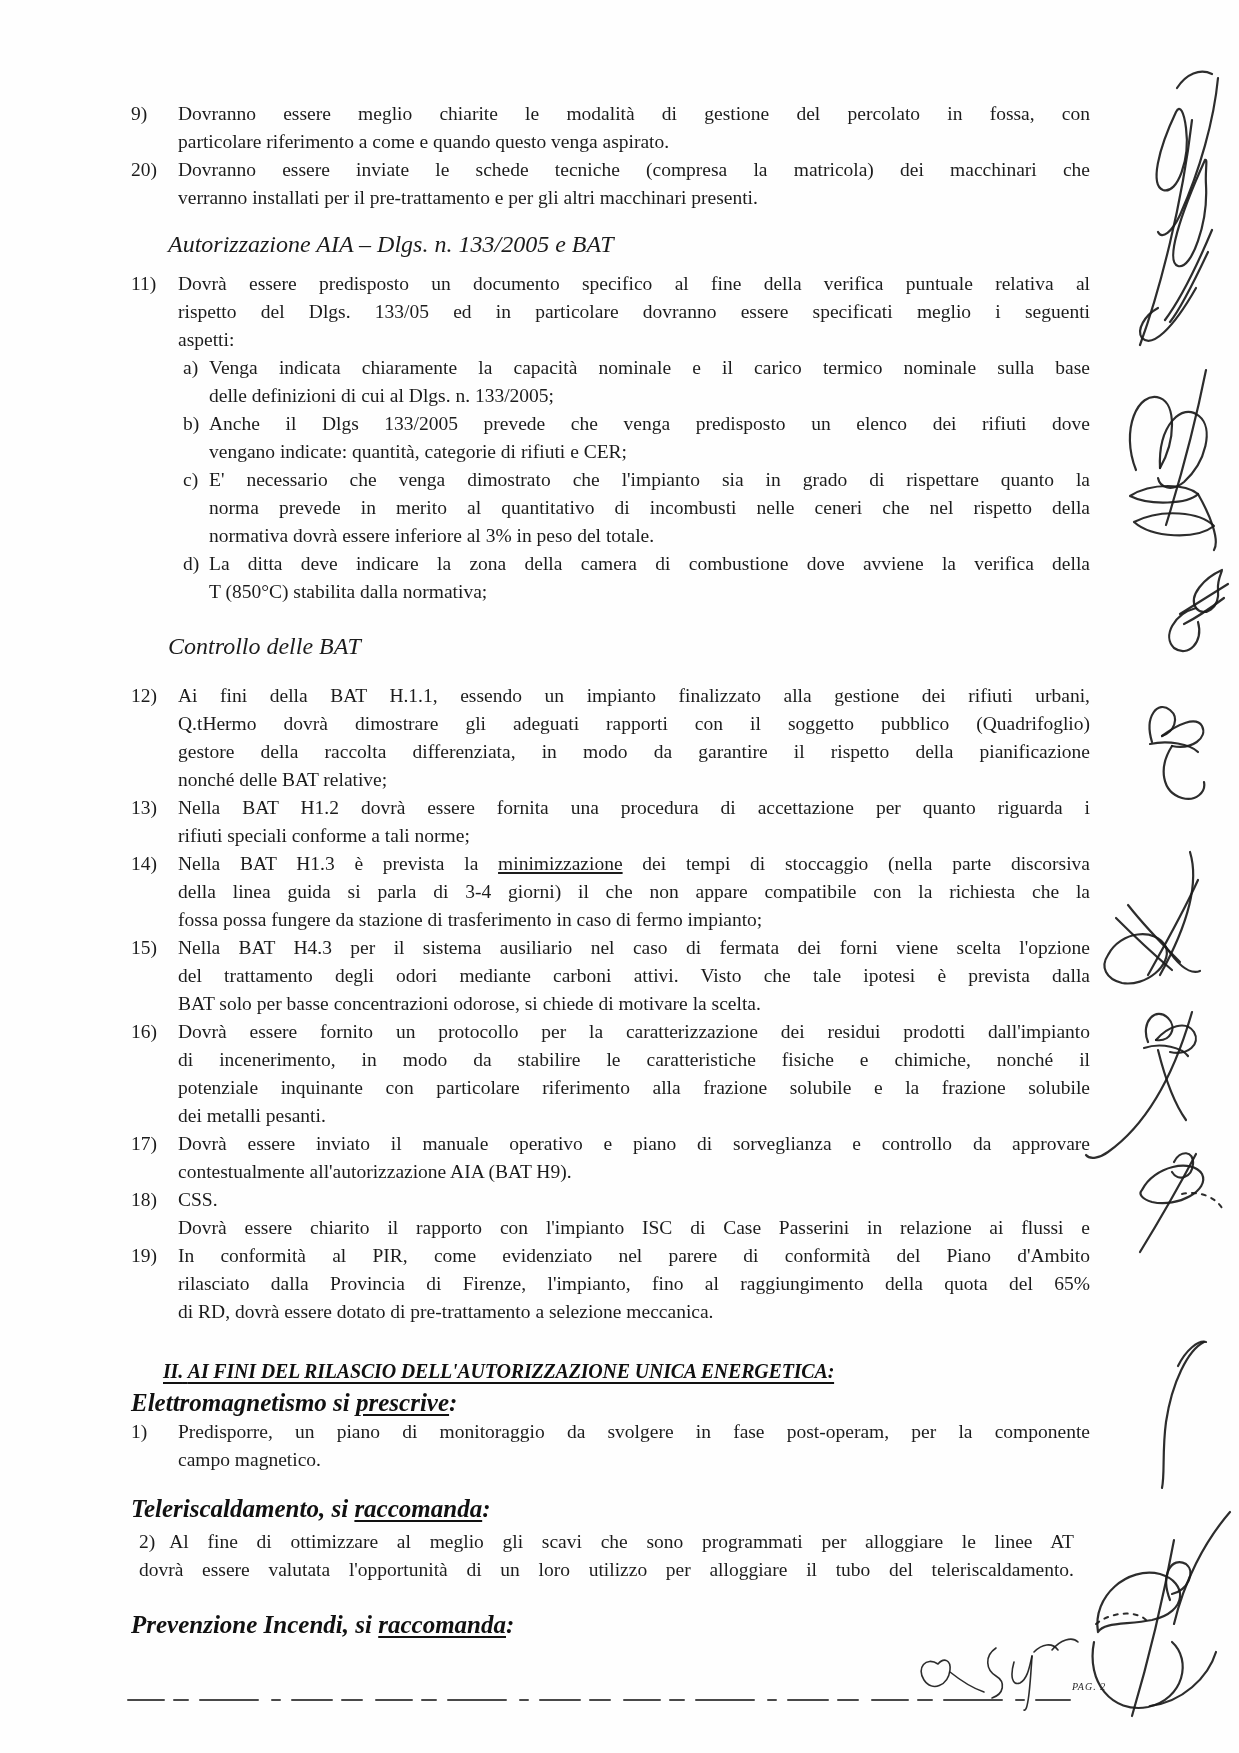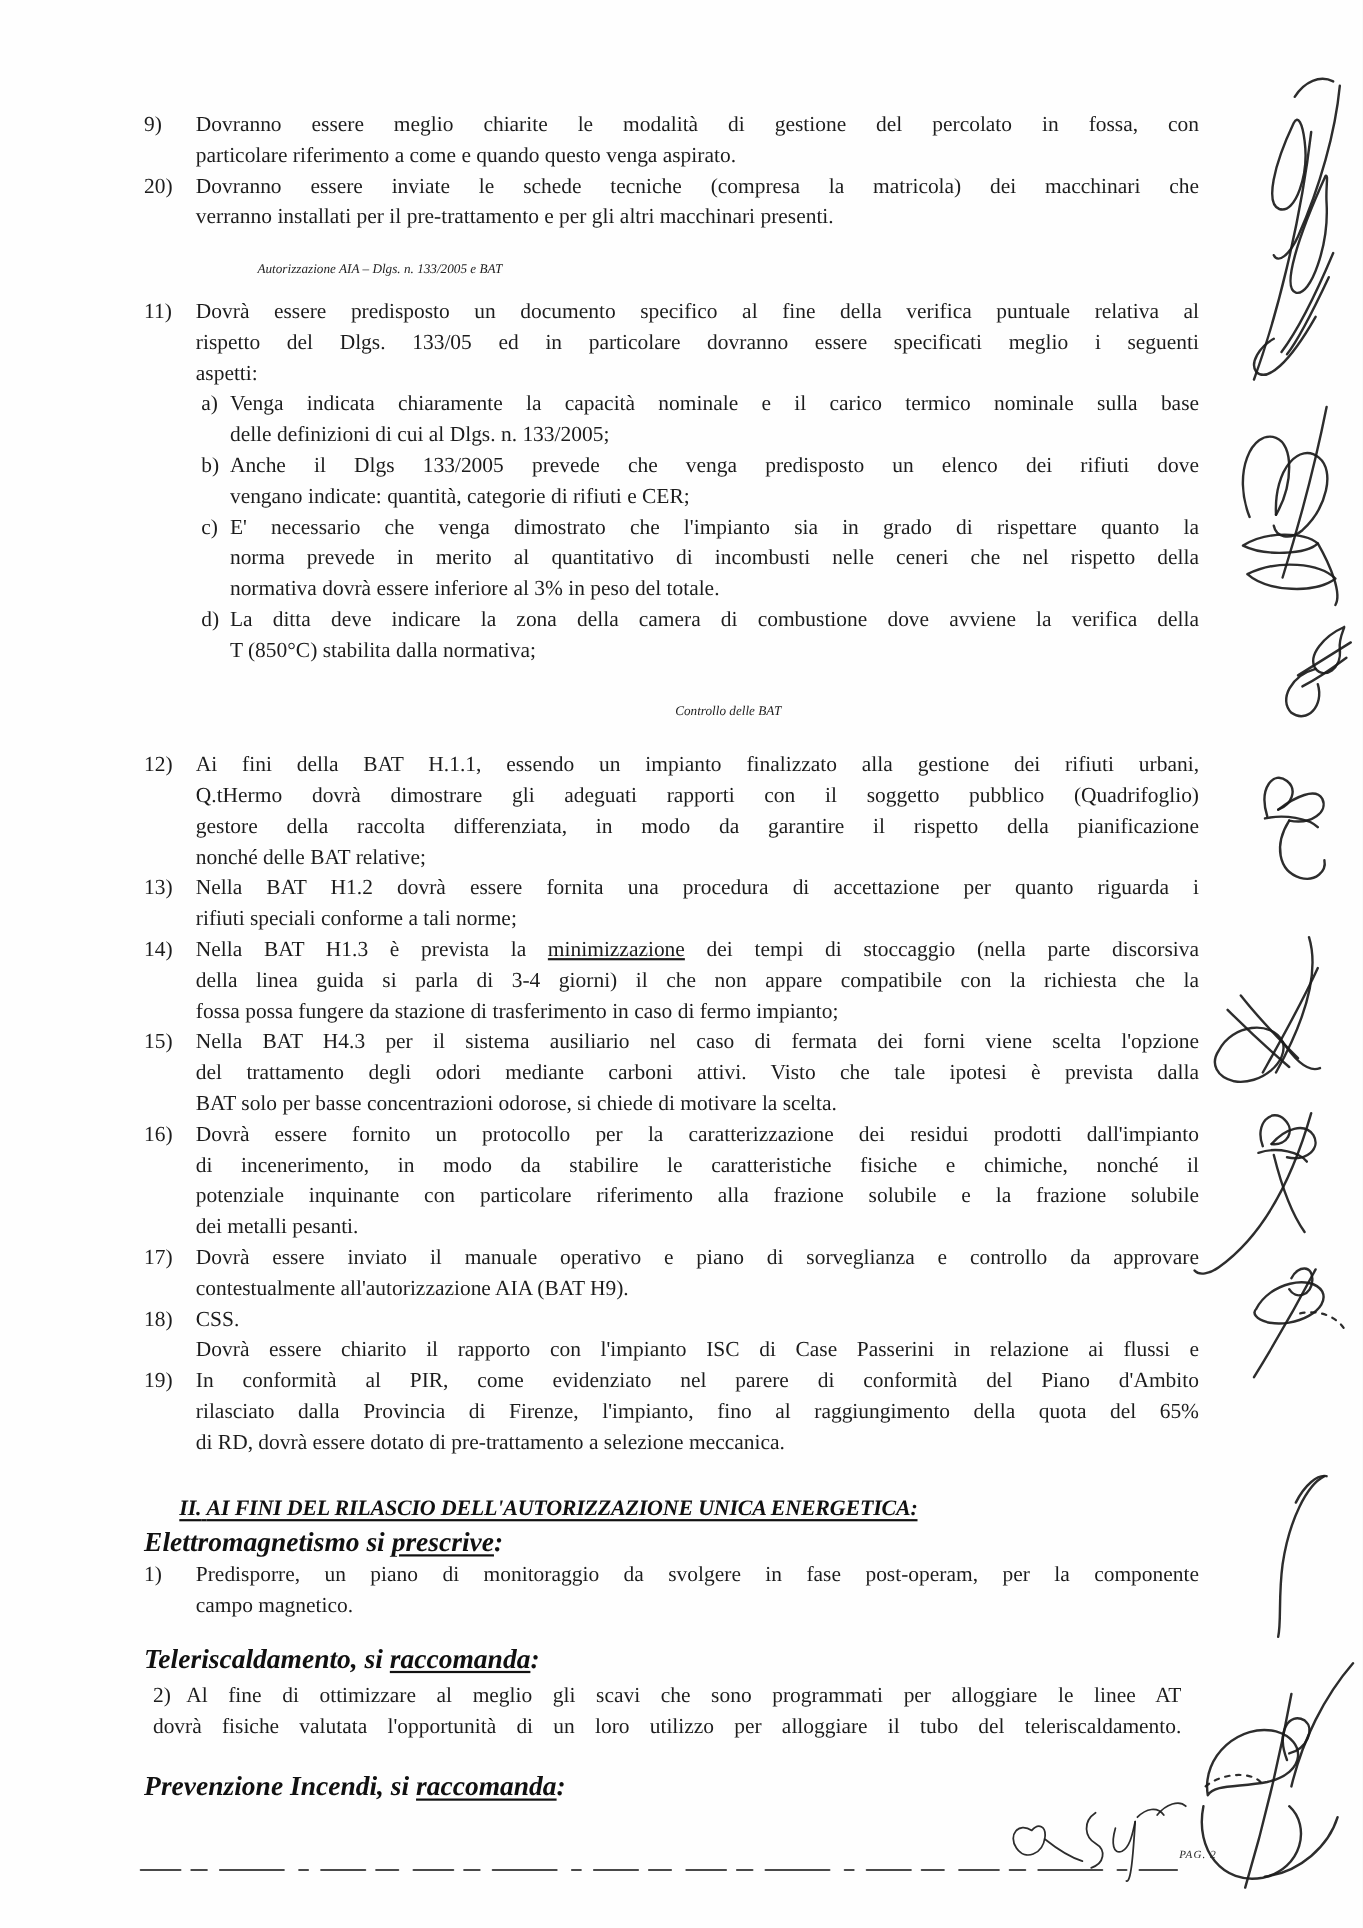--- a/index.html
+++ b/index.html
@@ -18,25 +18,25 @@
   }
   .row{display:flex;align-items:flex-start;}
   .num{flex:none;width:47px;}
   .txt{flex:none;width:912px;}
   .jl{text-align:justify;text-align-last:justify;}
   .jl.last{text-align-last:left;}
   .sub{display:flex;margin-left:5px;}
   .letter{flex:none;width:26px;}
   .txt2{flex:none;width:881px;}
   .ital-head{
-    font-style:italic;margin-left:103px;
+    font-style:italic;margin-left:37px;
     margin-top:18px;margin-bottom:12px;
-    font-size:12px;
-  }
-  .ital-head.bat{margin-top:26px;margin-bottom:22px;text-align:center;}
+    font-size:24px;
+  }
+  .ital-head.bat{margin-top:26px;margin-bottom:22px;}
   .sec2{
     margin-top:28px;margin-left:32px;
     font-weight:bold;font-style:italic;
     font-size:20px;line-height:34px;
     text-decoration:underline;
     text-decoration-thickness:2px;
     text-underline-offset:4px;
     letter-spacing:-0.2px;
     color:#111;
   }
@@ -205,21 +205,21 @@
       <div class="txt">
         <div class="jl">Predisporre, un piano di monitoraggio da svolgere in fase post-operam, per la componente</div>
         <div class="jl last">campo magnetico.</div>
       </div>
     </div>
 
     <div class="subhead tele"><span>Teleriscaldamento, si </span><span class="u">raccomanda</span><span>:</span></div>
 
     <div class="tele-item">
       <div class="jl"><span class="inum">2)</span><span>Al fine di ottimizzare al meglio gli scavi che sono programmati per alloggiare le linee AT</span></div>
-      <div class="jl">dovrà fisiche valutata l'opportunità di un loro utilizzo per alloggiare il tubo del teleriscaldamento.</div>
+      <div class="jl">dovrà essere valutata l'opportunità di un loro utilizzo per alloggiare il tubo del teleriscaldamento.</div>
     </div>
 
     <div class="subhead fire"><span>Prevenzione Incendi, si </span><span class="u">raccomanda</span><span>:</span></div>
 
   </div>
 
   <svg class="overlay" width="1239" height="1753" viewBox="0 0 1239 1753">
     <g>
       <path d="M1177,88 C1186,74 1200,68 1212,74"></path>
       <path d="M1218,78 C1214,120 1200,170 1180,215 C1172,232 1162,240 1158,232"></path>

